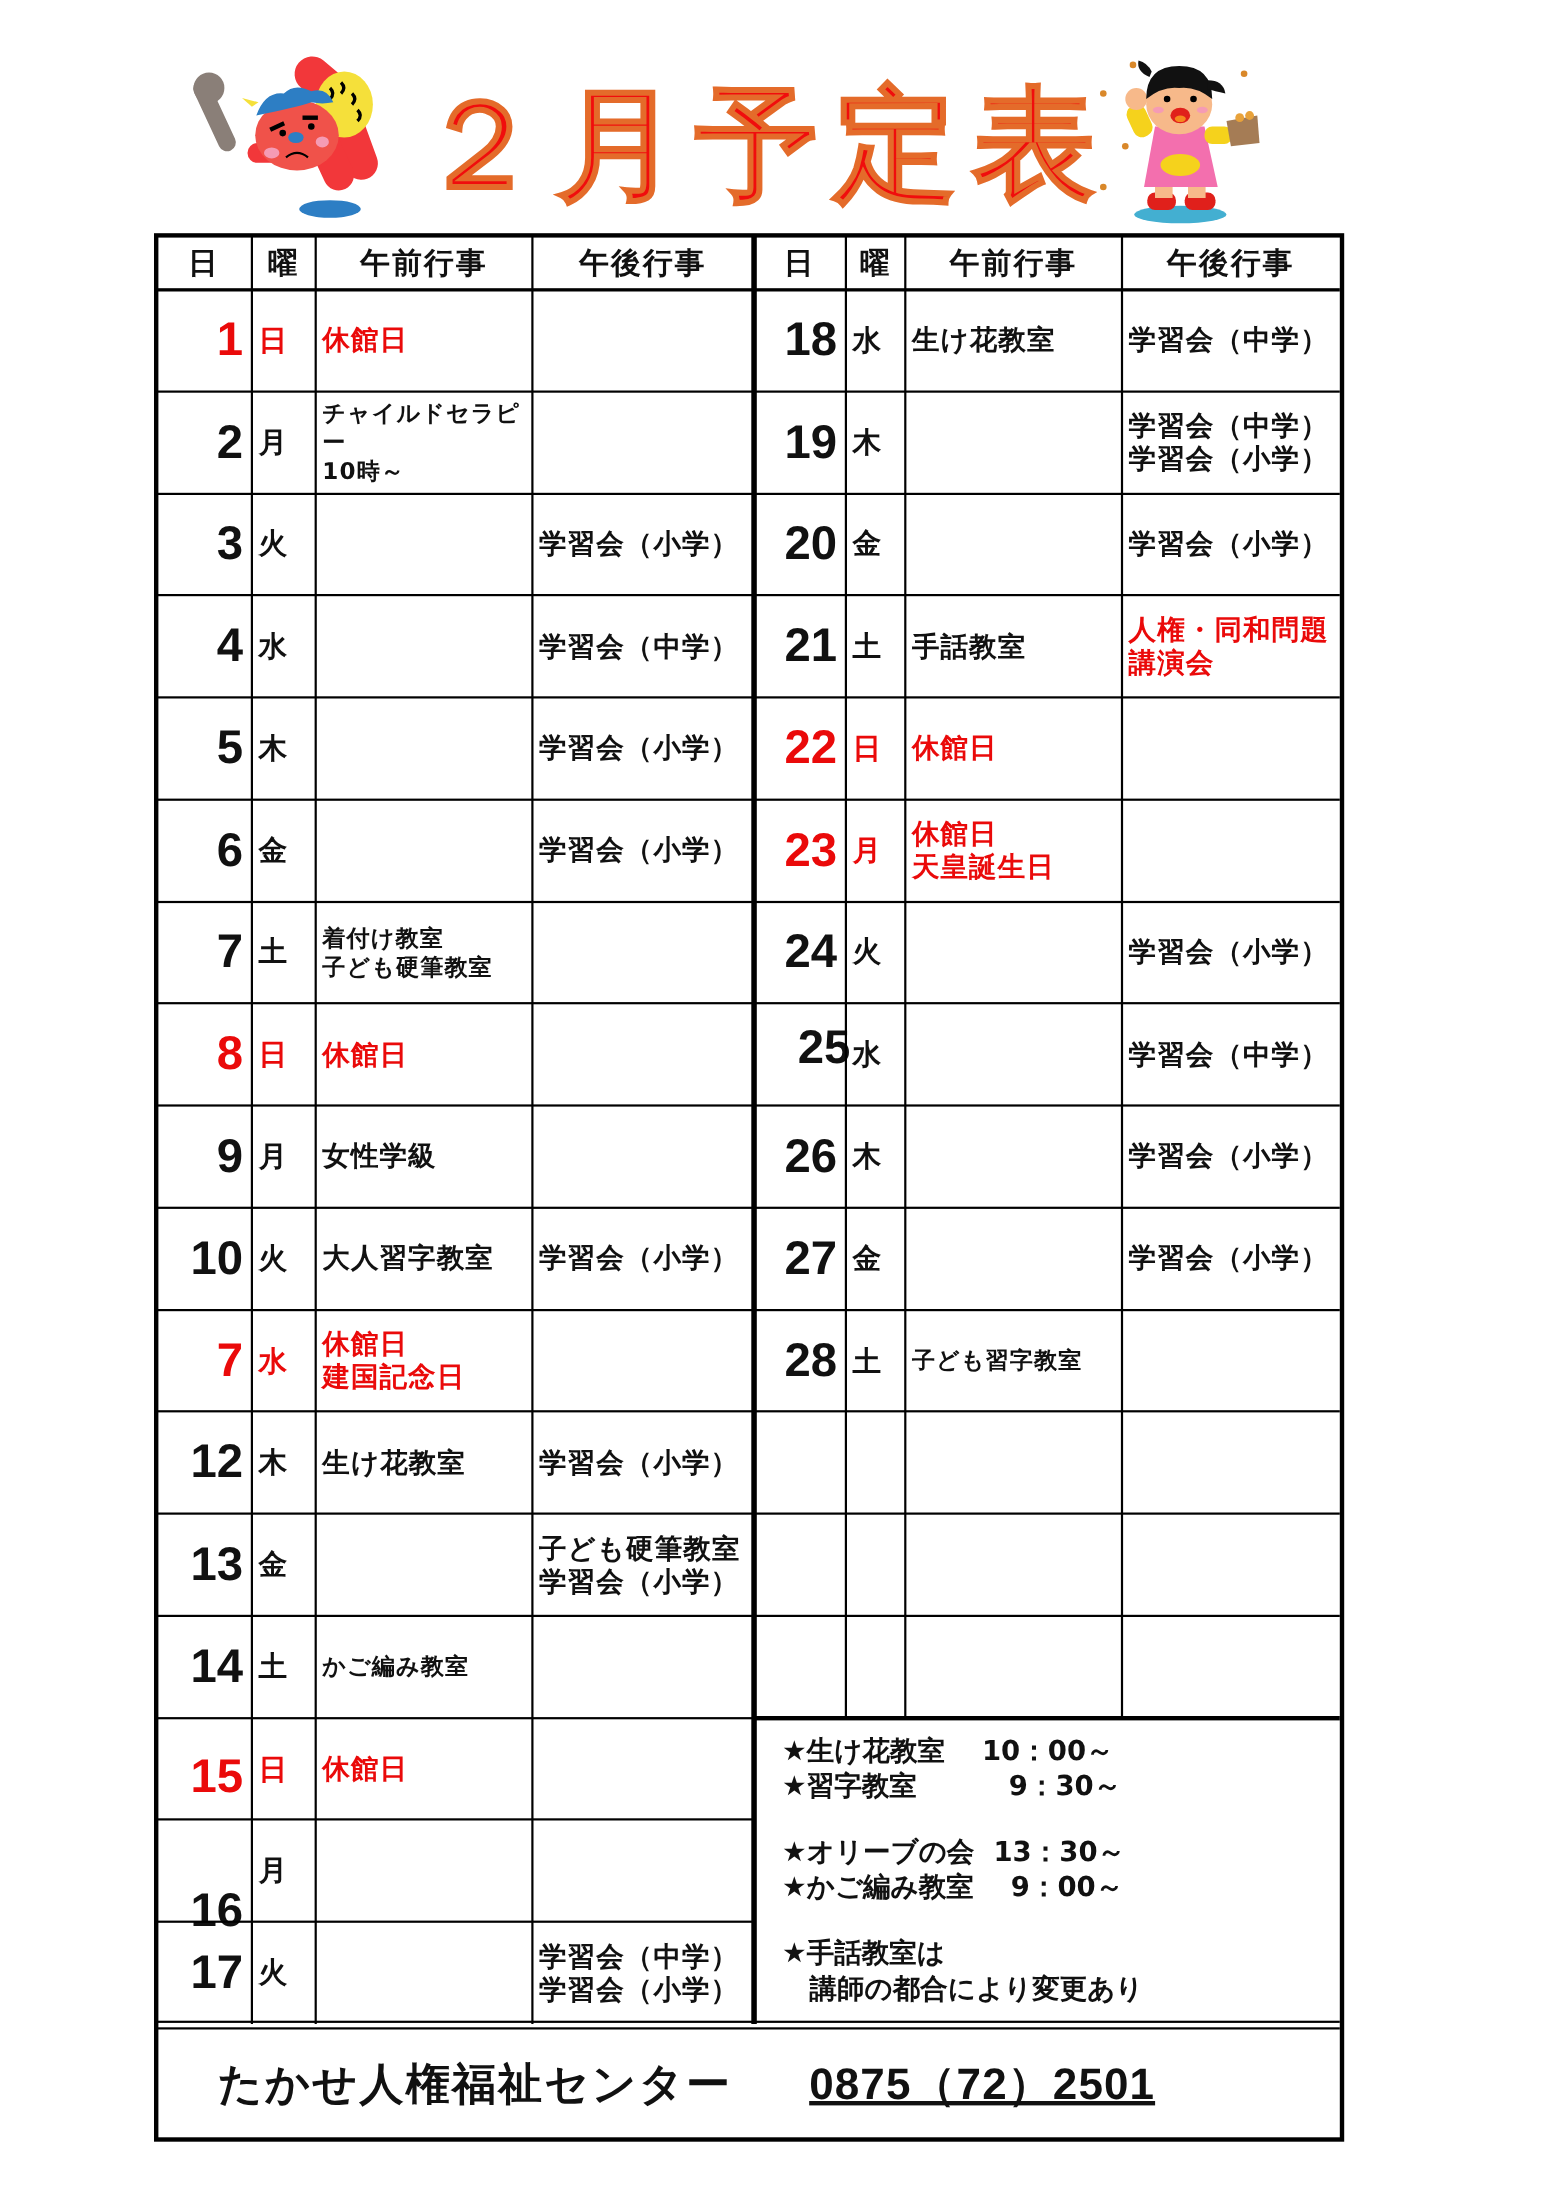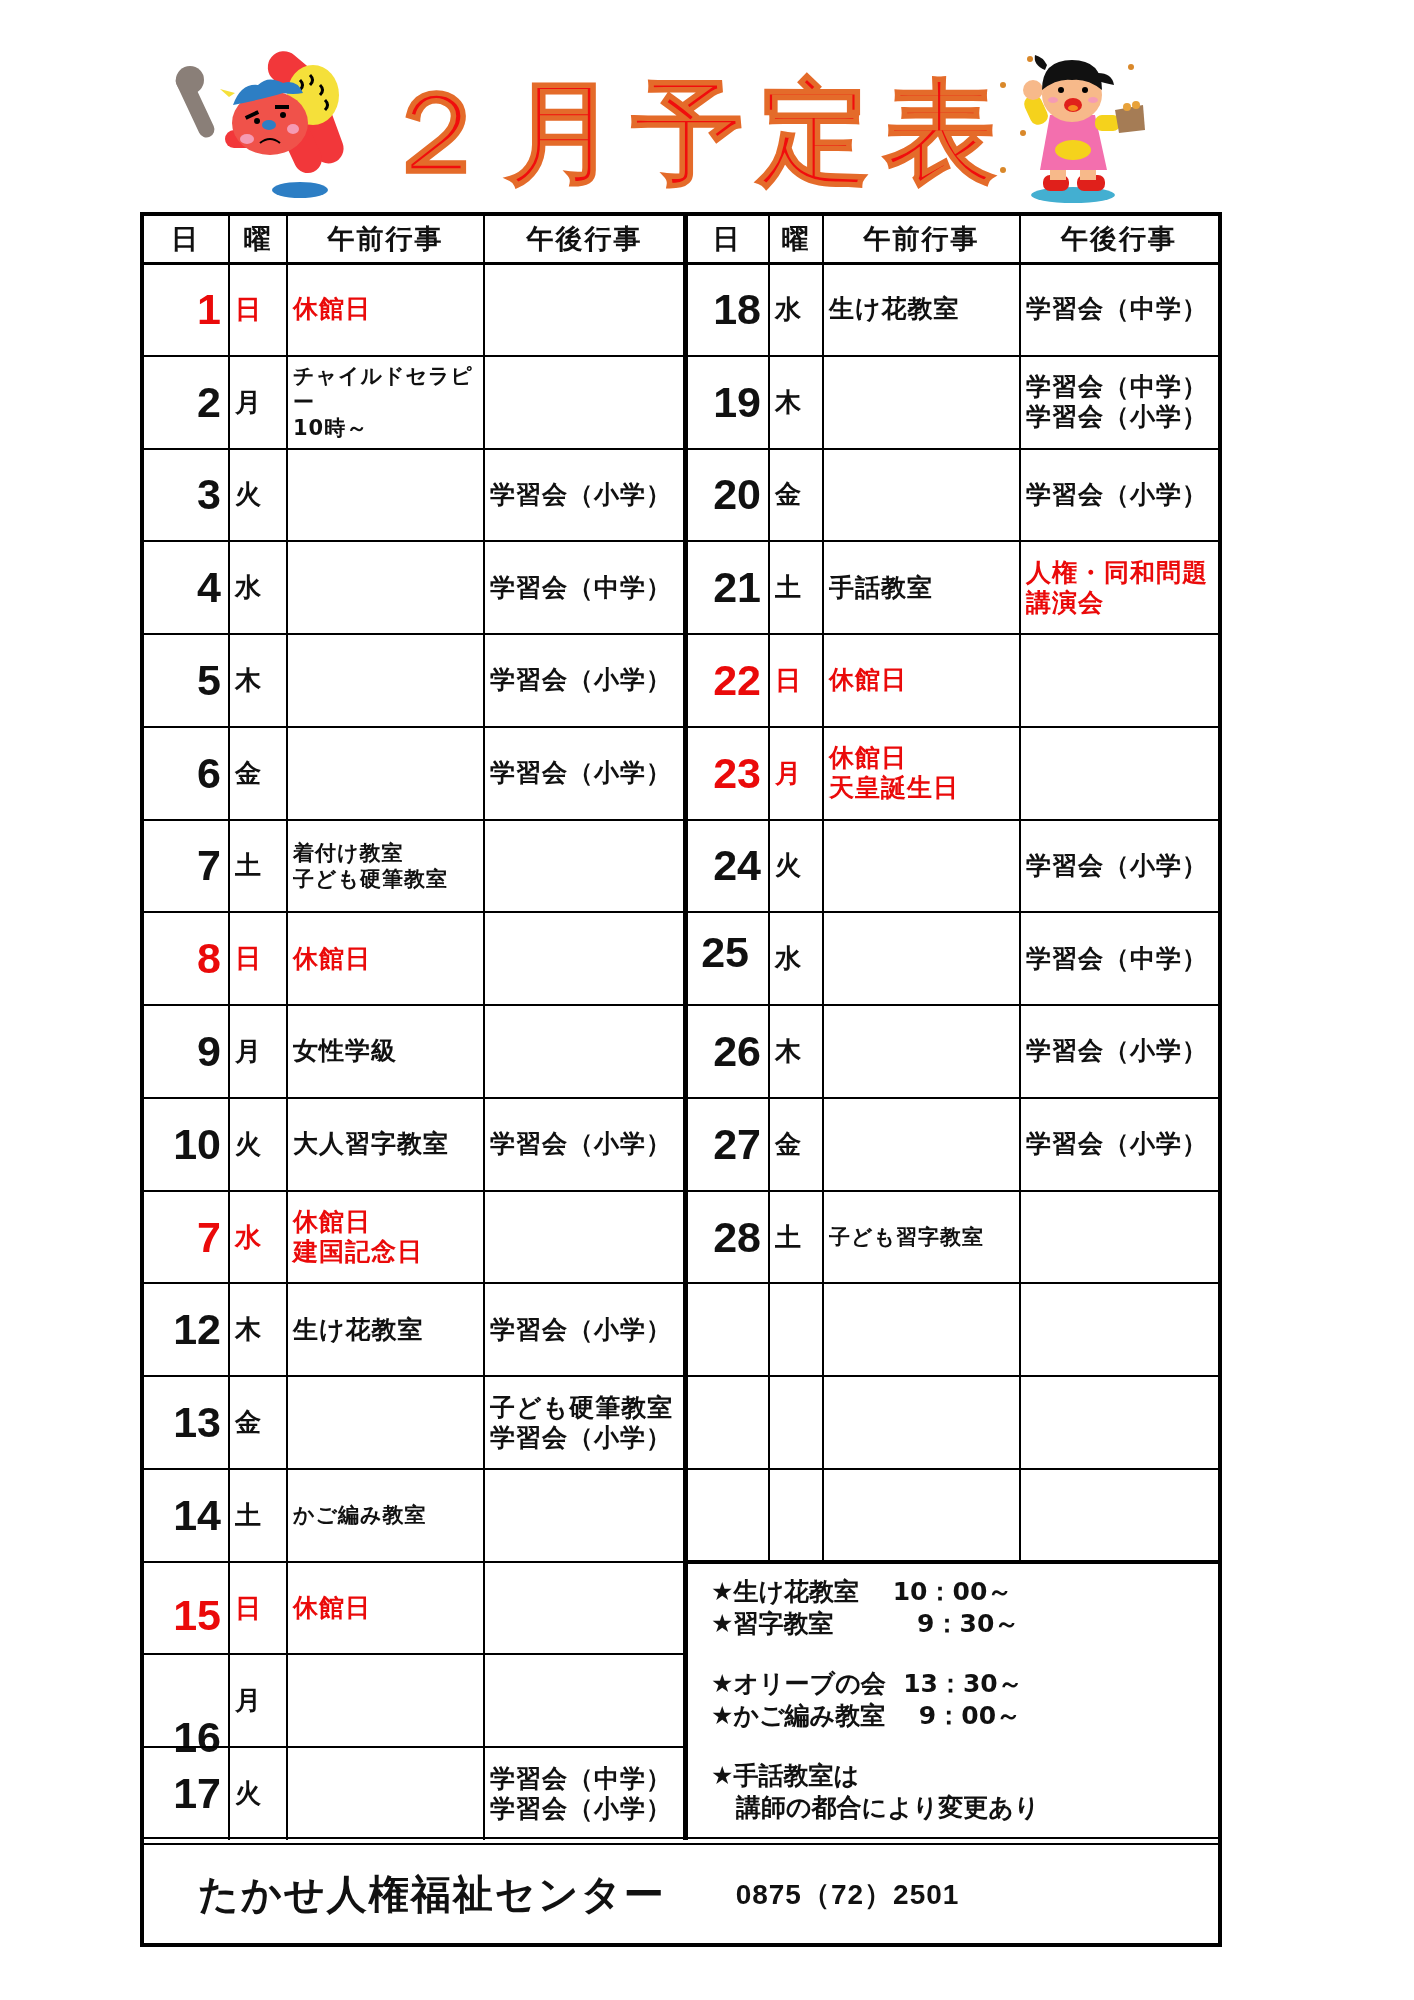--- a/index.html
+++ b/index.html
@@ -13,21 +13,21 @@
   .hcell, .cell { position:absolute; box-sizing:border-box; display:flex; align-items:center; overflow:hidden; }
   .hcell { justify-content:center; font-weight:bold; font-size:27px; letter-spacing:2px; }
   .day { justify-content:flex-end; padding-right:8px; font-size:43px; font-family:"Liberation Sans",sans-serif; font-weight:bold; }
   .dow { justify-content:flex-start; padding-left:6px; font-size:26px; font-weight:bold; }
   .ev { justify-content:flex-start; padding-left:6px; font-size:25px; font-weight:bold; line-height:30px; white-space:pre-line; letter-spacing:1px; }
   .ev.small { font-size:21px; line-height:26px; }
   .red { color:#ea0a0a; }
   .vline { position:absolute; background:#000; }
   .notes { font-size:25px; font-weight:bold; line-height:32px; white-space:pre; }
   .footer-name { font-size:40px; font-weight:bold; letter-spacing:2px; }
-  .footer-phone { font-size:28px; font-weight:bold; font-family:"Liberation Sans",sans-serif; letter-spacing:1px; }
+  .footer-phone { font-size:40px; font-weight:bold; font-family:"Liberation Sans",sans-serif; letter-spacing:1px;text-decoration:underline; }
 </style>
 </head>
 <body>
 
 <div class="abs" style="left:165px;top:35px;width:200px;height:175px;">
   <svg width="200" height="175" viewBox="0 0 200 175">
     <ellipse cx="135" cy="155" rx="28" ry="8" fill="#2d7ec4"></ellipse>
     <rect x="112" y="12" width="32" height="70" rx="16" fill="#f2373a" transform="rotate(-50 128 40)"></rect>
     <rect x="140" y="50" width="30" height="80" rx="15" fill="#f2373a" transform="rotate(-20 155 90)"></rect>
     <rect x="120" y="70" width="28" height="70" rx="14" fill="#f2373a" transform="rotate(-25 134 105)"></rect>
@@ -213,21 +213,21 @@
     <div class="cell dow red" style="left: 625px; top: 510.824px; width: 54px; height: 92.7647px;">月</div>
     <div class="cell ev red" style="left: 679px; top: 510.824px; width: 197px; height: 92.7647px;">休館日
 天皇誕生日</div>
     <div class="cell ev" style="left: 876px; top: 510.824px; width: 198px; height: 92.7647px;"></div>
     <div class="vline" style="left: 541px; top: 509.824px; width: 533px; height: 2px;"></div>
     <div class="cell day" style="left: 541px; top: 603.588px; width: 84px; height: 92.7647px;">24</div>
     <div class="cell dow" style="left: 625px; top: 603.588px; width: 54px; height: 92.7647px;">火</div>
     <div class="cell ev" style="left: 679px; top: 603.588px; width: 197px; height: 92.7647px;"></div>
     <div class="cell ev" style="left: 876px; top: 603.588px; width: 198px; height: 92.7647px;">学習会（小学）</div>
     <div class="vline" style="left: 541px; top: 602.588px; width: 533px; height: 2px;"></div>
-    <div class="cell day" style="left: 529px; top: 696.353px; width: 84px; height: 81px;">25</div>
+    <div class="cell day" style="left: 553px; top: 696.353px; width: 84px; height: 81px;">25</div>
     <div class="cell dow" style="left: 625px; top: 696.353px; width: 54px; height: 92.7647px;">水</div>
     <div class="cell ev" style="left: 679px; top: 696.353px; width: 197px; height: 92.7647px;"></div>
     <div class="cell ev" style="left: 876px; top: 696.353px; width: 198px; height: 92.7647px;">学習会（中学）</div>
     <div class="vline" style="left: 541px; top: 695.353px; width: 533px; height: 2px;"></div>
     <div class="cell day" style="left: 541px; top: 789.118px; width: 84px; height: 92.7647px;">26</div>
     <div class="cell dow" style="left: 625px; top: 789.118px; width: 54px; height: 92.7647px;">木</div>
     <div class="cell ev" style="left: 679px; top: 789.118px; width: 197px; height: 92.7647px;"></div>
     <div class="cell ev" style="left: 876px; top: 789.118px; width: 198px; height: 92.7647px;">学習会（小学）</div>
     <div class="vline" style="left: 541px; top: 788.118px; width: 533px; height: 2px;"></div>
     <div class="cell day" style="left: 541px; top: 881.882px; width: 84px; height: 92.7647px;">27</div>

